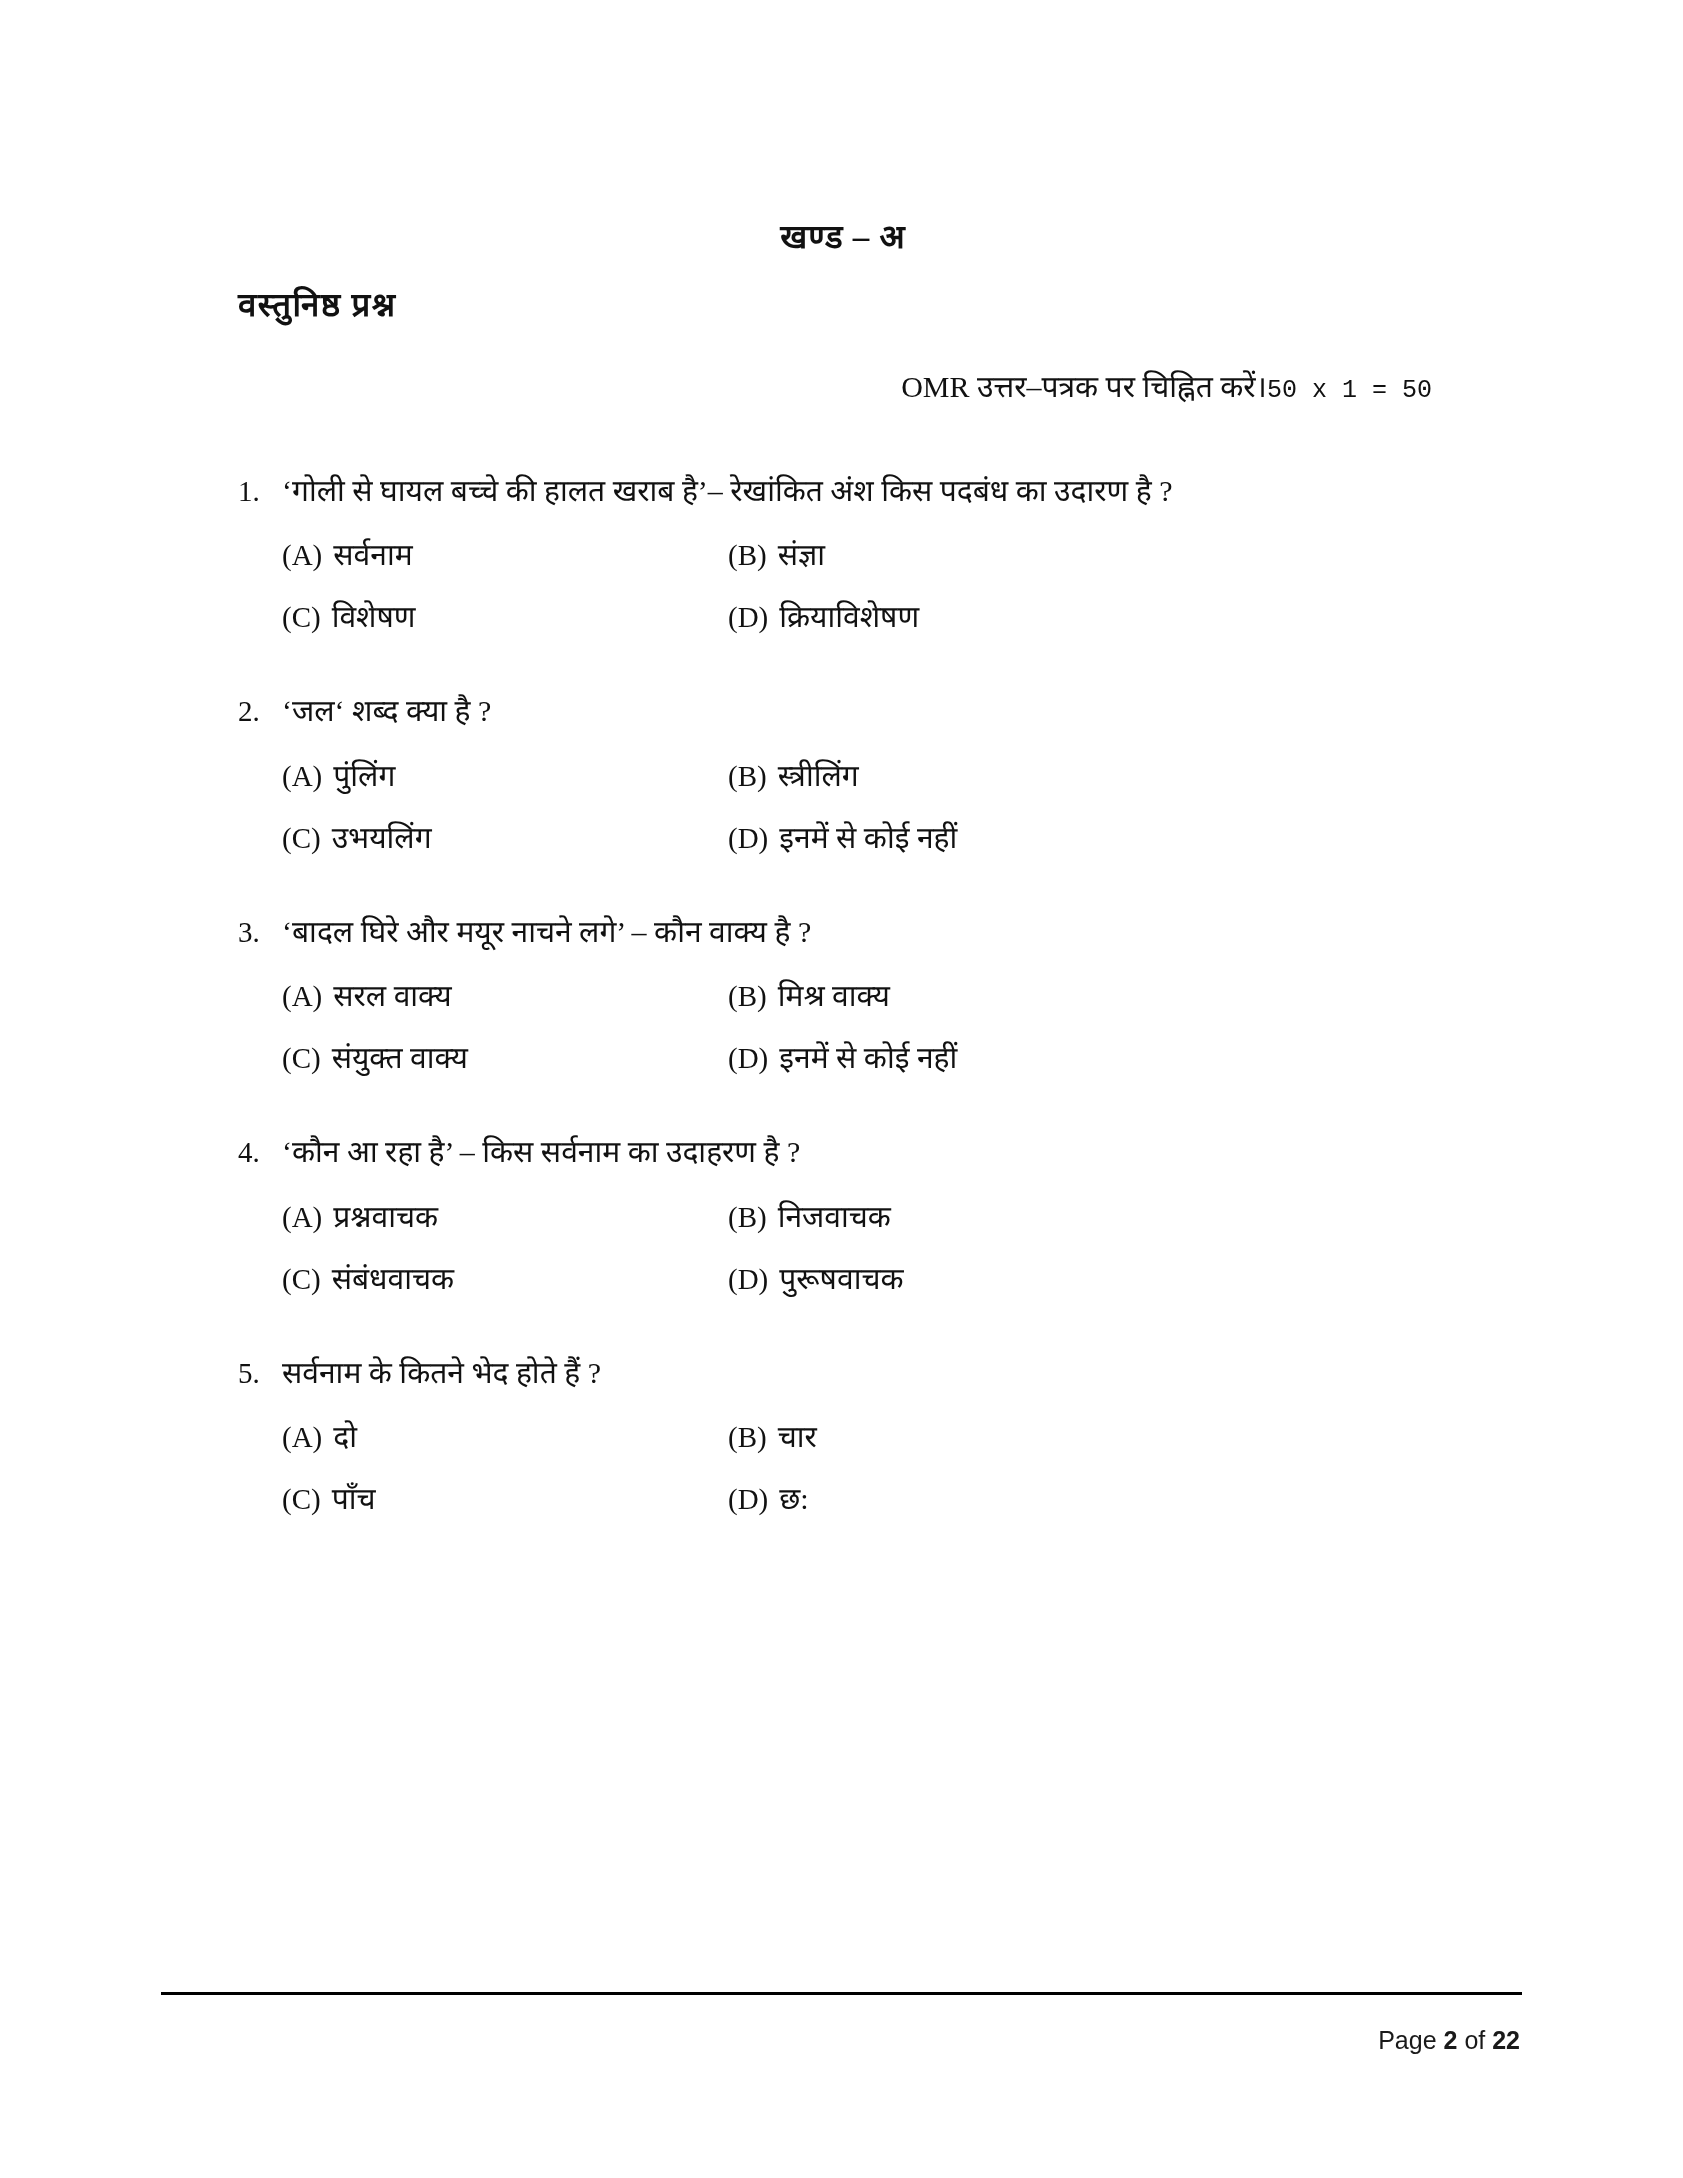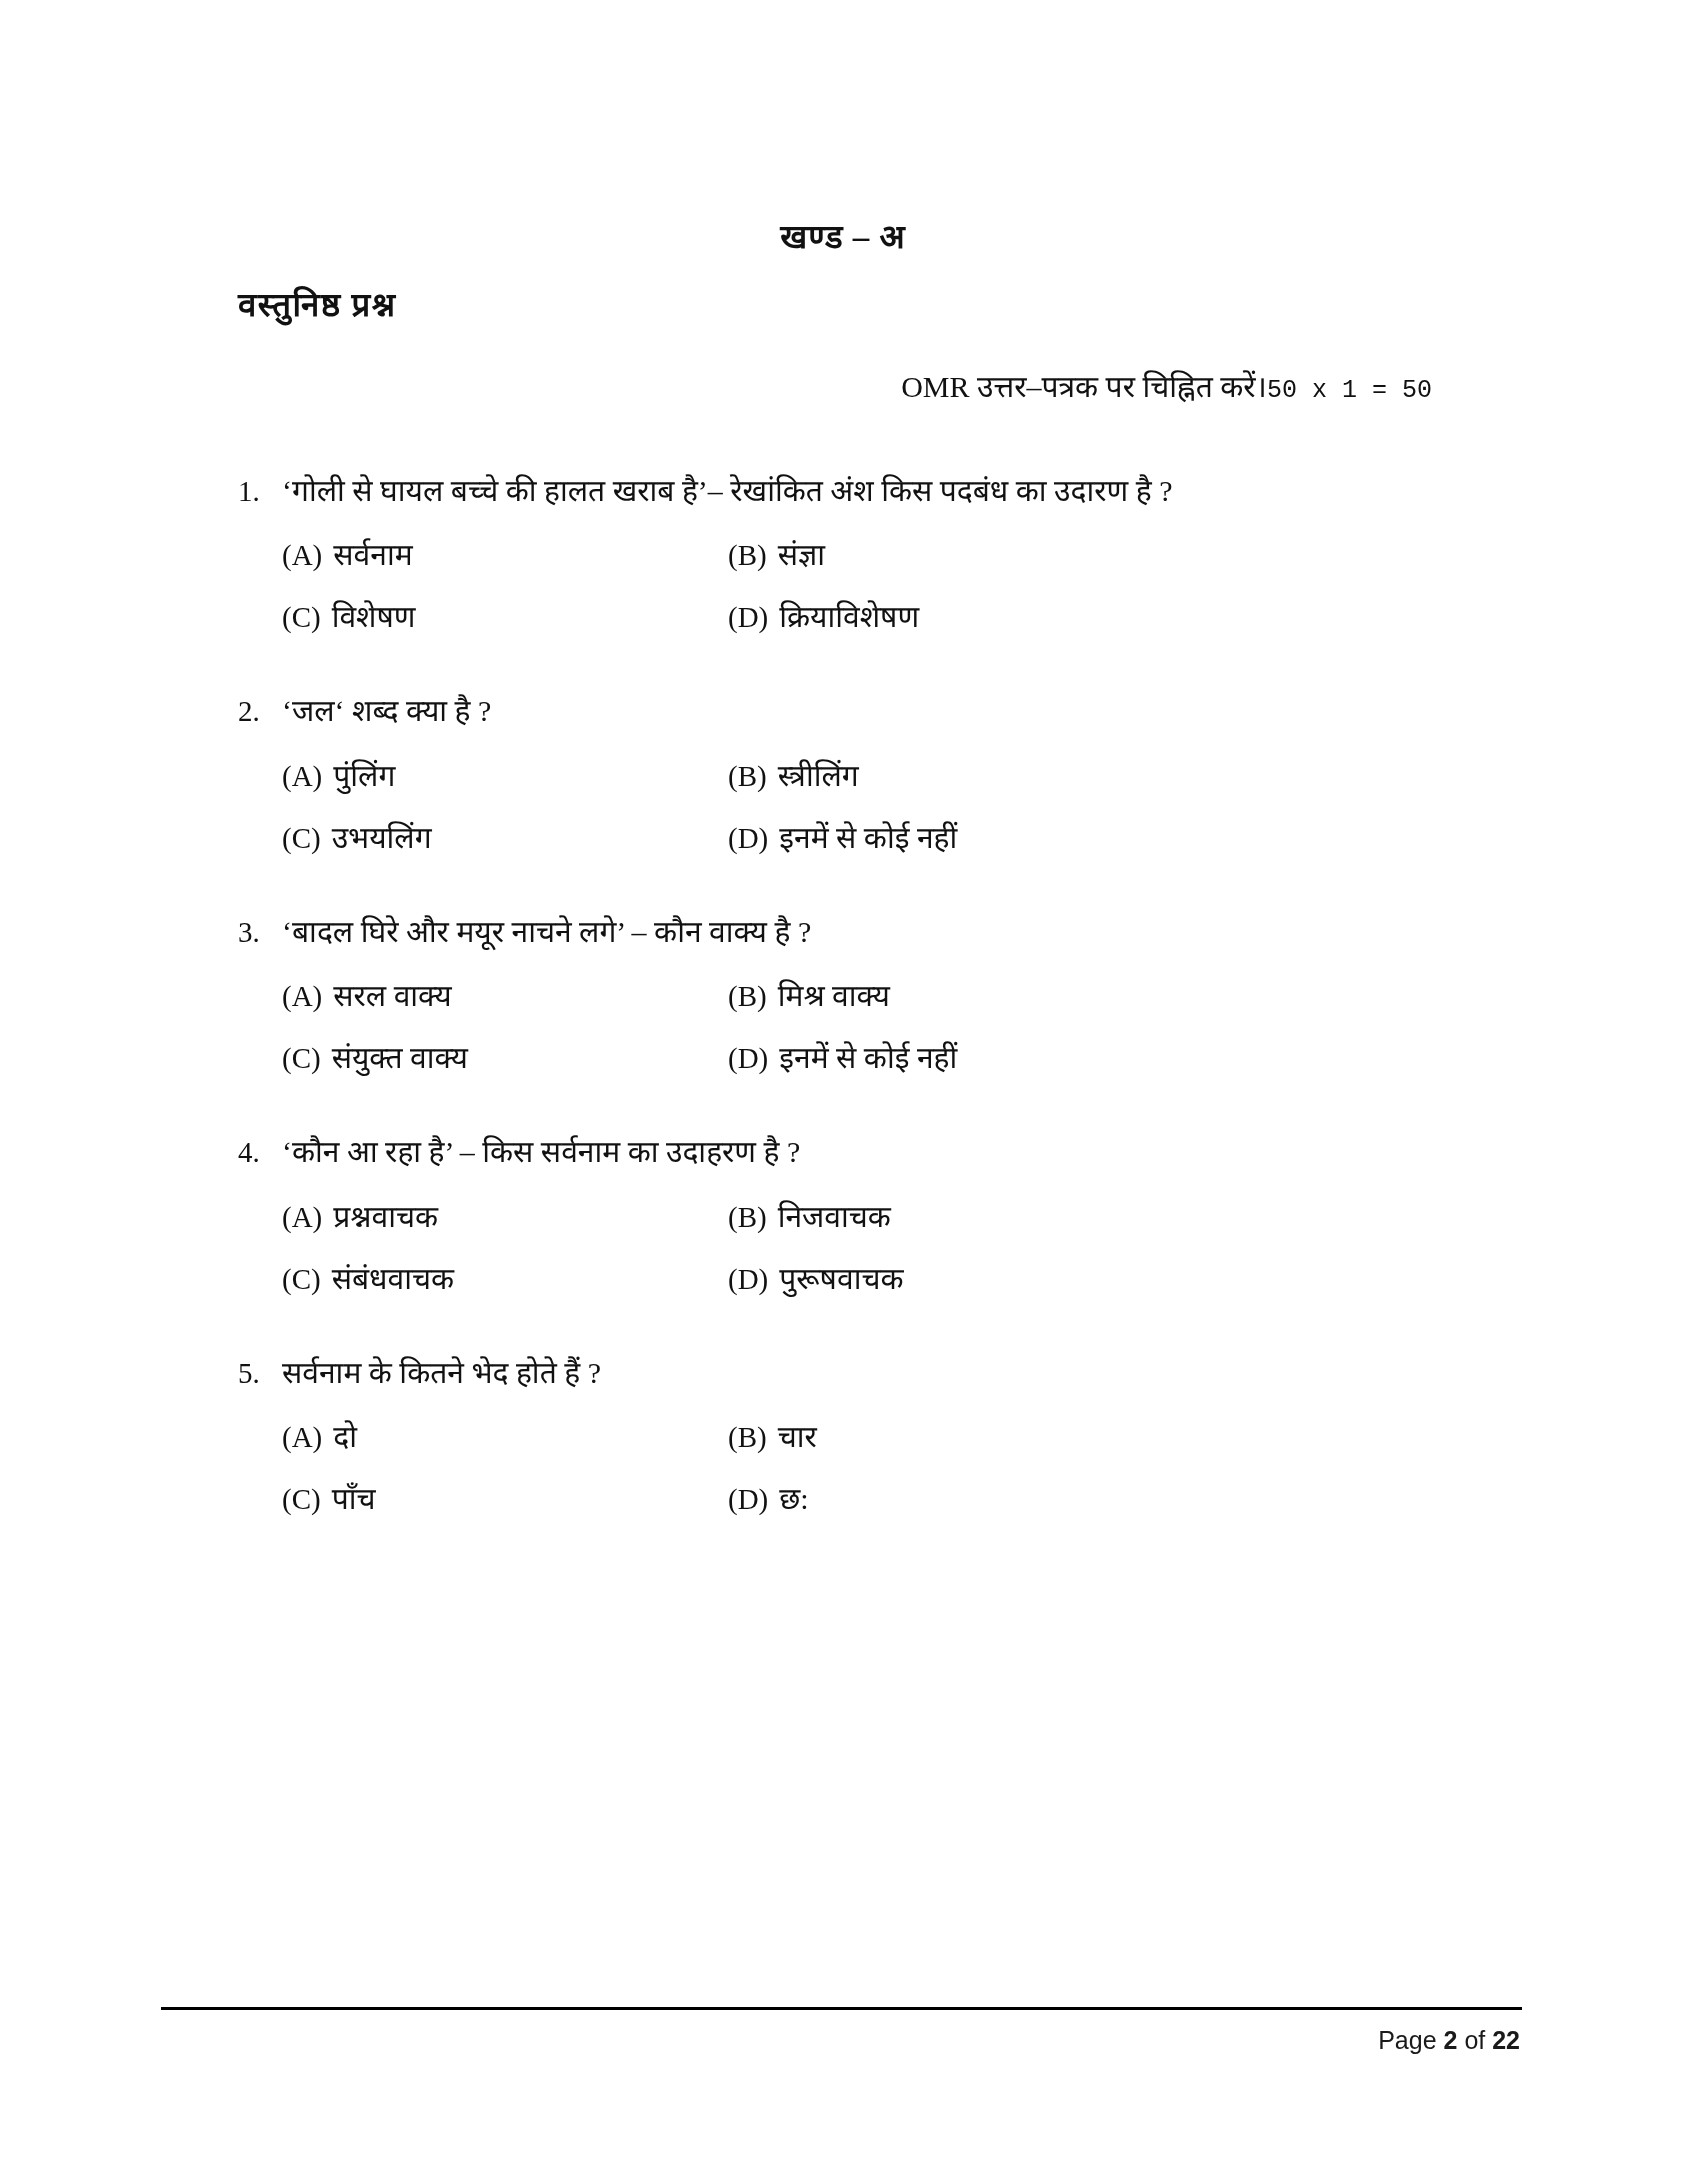--- a/index.html
+++ b/index.html
@@ -133,21 +133,21 @@
   }
   .footer-rule {
     border-top: 3px solid #000000;
     width: 100%;
   }
   .footer-text {
     text-align: right;
     font-family: "Liberation Sans", "DejaVu Sans", sans-serif;
     font-size: 25px;
     color: #1a1a1a;
-    padding-top: 16px;
+    padding-top: 31px;
     padding-right: 2px;
   }
   .footer-text b { font-weight: 700; }
 </style>
 </head>
 <body>
 
 <div class="page">
 
   <div class="content">

